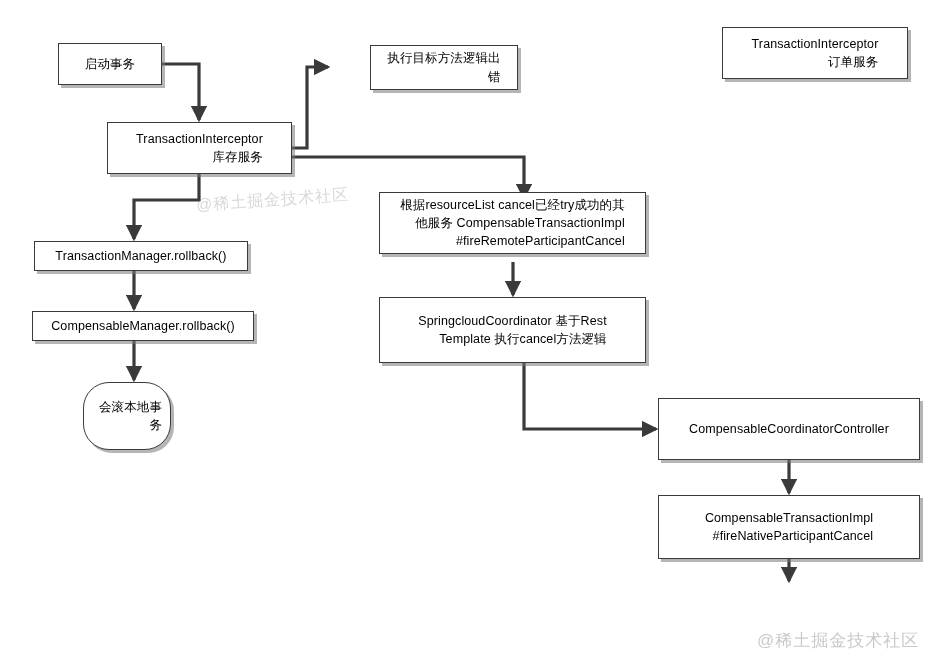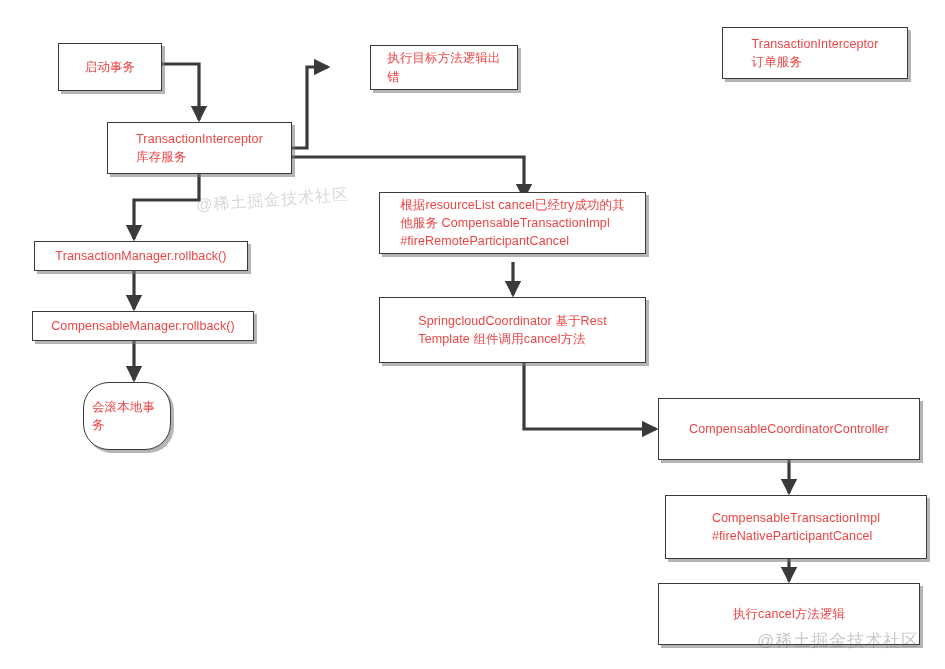--- a/index.html
+++ b/index.html
@@ -23,22 +23,22 @@
   }
   .node {
     position: absolute;
     box-sizing: border-box;
     background: #ffffff;
     border: 1.6px solid #3a3a3a;
     box-shadow: 3px 3px 0 rgba(120,120,120,0.55);
     display: flex;
     align-items: center;
     justify-content: center;
-    text-align: left;
-    color: #ef4444;
+    text-align: right;
+    color: #000000;
     font-size: 12.5px;
     line-height: 1.45;
     padding: 4px 8px;
     white-space: pre-line;
     letter-spacing: 0.1px;
   }
   .node.small { font-size: 12.5px; margin-left: 8px; }
   .watermark {
     position: absolute;
     color: rgba(110,110,110,0.38);
@@ -83,48 +83,47 @@
       <path d="M 513 262 L 513 295" marker-end="url(#arrow)"></path>
 
       <path d="M 524 363 L 524 429 L 656 429" marker-end="url(#arrow)"></path>
 
       <path d="M 789 460 L 789 493" marker-end="url(#arrow)"></path>
 
       <path d="M 789 559 L 789 581" marker-end="url(#arrow)"></path>
     </g>
   </svg>
 
-  <div class="node" style="left:58px; top:43px; width:104px; height:48px;">启动事务</div>
+  <div class="node" style="left:58px; top:43px; width:104px; height:42px;">启动事务</div>
 
   <div class="node" style="left:330px; top:45px; width:148px; height:45px;margin-left:40px;">执行目标方法逻辑出
 错</div>
 
   <div class="node" style="left:722px; top:27px; width:186px; height:52px;">TransactionInterceptor
 订单服务</div>
 
   <div class="node" style="left:107px; top:122px; width:185px; height:52px;">TransactionInterceptor
 库存服务</div>
 
   <div class="node" style="left:379px; top:192px; width:267px; height:62px;">根据resourceList cancel已经try成功的其
 他服务 CompensableTransactionImpl
 #fireRemoteParticipantCancel</div>
 
   <div class="node small" style="left:26px; top:241px; width:214px; height:30px;">TransactionManager.rollback()</div>
 
   <div class="node" style="left:379px; top:297px; width:267px; height:66px;">SpringcloudCoordinator 基于Rest
-Template 组件调用cancel方法</div>
+Template 执行cancel方法逻辑</div>
 
   <div class="node small" style="left:24px; top:311px; width:222px; height:30px;">CompensableManager.rollback()</div>
 
   <div class="node" style="left:658px; top:398px; width:262px; height:62px;">CompensableCoordinatorController</div>
 
   <div class="node" style="left:83px; top:382px; width:88px; height:68px;border-radius:26px;">会滚本地事务</div>
 
-  <div class="node" style="left:658px; top:495px; width:262px; height:64px;margin-left:7px;">CompensableTransactionImpl
+  <div class="node" style="left:658px; top:495px; width:262px; height:64px;">CompensableTransactionImpl
 #fireNativeParticipantCancel</div>
 
-  <div class="node" style="left:658px; top:583px; width:262px; height:62px;">执行cancel方法逻辑</div>
 
   <div class="watermark wm-mid" style="left:196px; top:190px;">@稀土掘金技术社区</div>
 
   <div class="watermark" style="left:757px; top:629px;">@稀土掘金技术社区</div>
 
 </div>
 
 </body></html>

